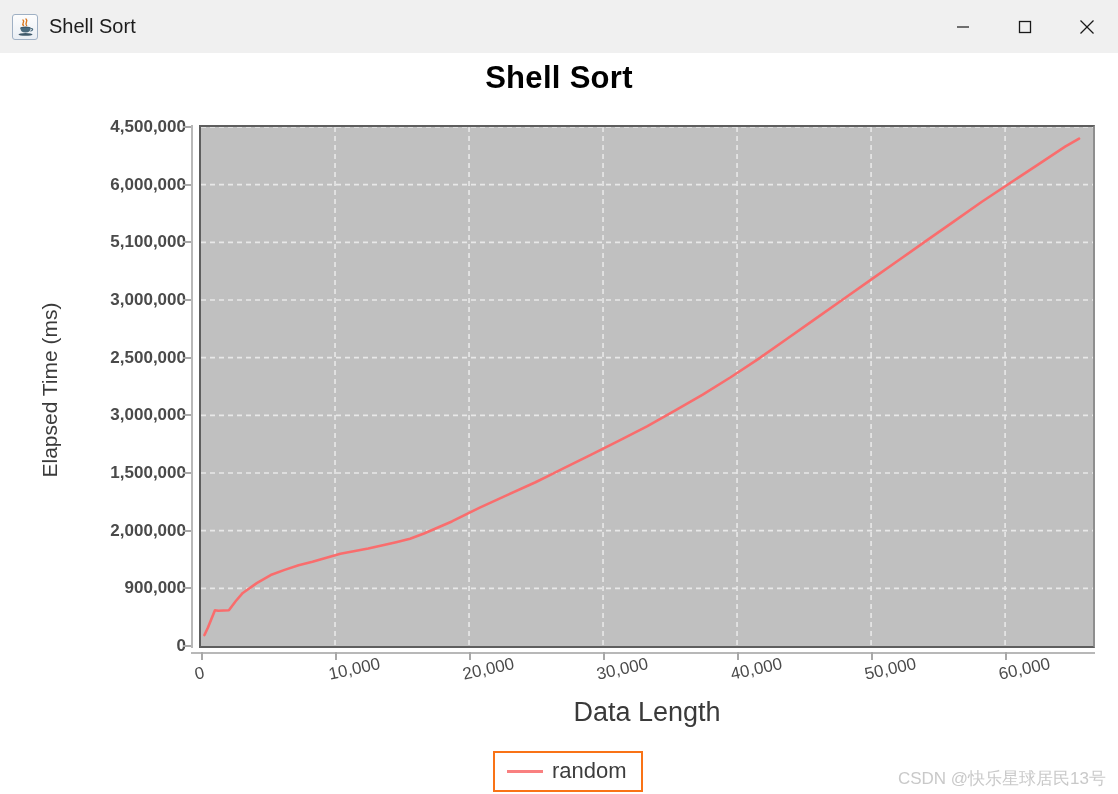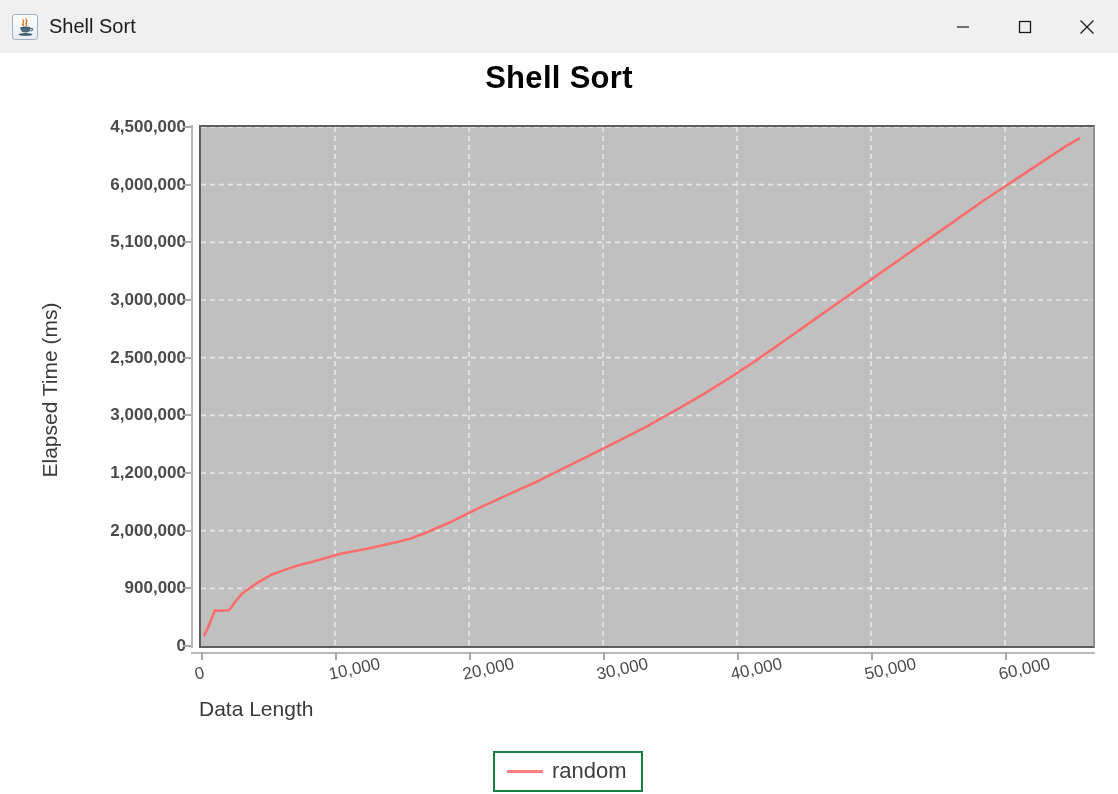--- a/index.html
+++ b/index.html
@@ -95,21 +95,22 @@
     transform: rotate(-90deg);
     transform-origin: 50% 50%;
     white-space: nowrap;
   }
   
   .xlabel {
     position: absolute;
     left: 199px;
     top: 644px;
     width: 896px;
-    font-size: 21px;
+    text-align: center;
+    font-size: 27px;
     color: #3a3a3a;
   }
 
   
   .plot {
     position: absolute;
     left: 199px;
     top: 72px;
     width: 896px;
     height: 523px;
@@ -181,21 +182,21 @@
     white-space: nowrap;
     transform: rotate(-12deg);
     transform-origin: 0% 0%;
   }
 
   
   .legend {
     position: absolute;
     left: 493px;
     top: 698px;
-    border: 2px solid #15803d;
+    border: 2px solid #f97316;
     background: #ffffff;
     padding: 5px 14px 6px 12px;
     display: flex;
     align-items: center;
     box-sizing: border-box;
   }
   .legend-line {
     width: 36px;
     height: 3px;
     background: #f98080;
@@ -266,21 +267,21 @@
   <div class="yaxis-line"></div>
   <div class="xaxis-line"></div>
 
   <div class="ytick-wrap" id="ytick-wrap">
       <div class="ytick-label" style="top: 593px;">0</div>
       <div class="ytick-mark" style="top: 593px;"></div>
       <div class="ytick-label" style="top: 535.333px;">900,000</div>
       <div class="ytick-mark" style="top: 535.333px;"></div>
       <div class="ytick-label" style="top: 477.667px;">2,000,000</div>
       <div class="ytick-mark" style="top: 477.667px;"></div>
-      <div class="ytick-label" style="top: 420px;">1,200,000</div>
+      <div class="ytick-label" style="top: 420px;">1,500,000</div>
       <div class="ytick-mark" style="top: 420px;"></div>
       <div class="ytick-label" style="top: 362.333px;">3,000,000</div>
       <div class="ytick-mark" style="top: 362.333px;"></div>
       <div class="ytick-label" style="top: 304.667px; text-align: center;">2,500,000</div>
       <div class="ytick-mark" style="top: 304.667px;"></div>
       <div class="ytick-label" style="top: 247px;">3,000,000</div>
       <div class="ytick-mark" style="top: 247px;"></div>
       <div class="ytick-label" style="top: 189.333px;">5,100,000</div>
       <div class="ytick-mark" style="top: 189.333px;"></div>
       <div class="ytick-label" style="top: 131.667px;">6,000,000</div>
@@ -324,13 +325,14 @@
         <line y1="0" y2="519" x1="804.0865384615385" x2="804.0865384615385" stroke="#e8e8e8" stroke-width="1.6" stroke-dasharray="5,4"></line>
         <polyline points="3.48,508.04 6.97,500.55 13.94,483.25 17.42,483.82 27.88,483.25 34.84,474.02 41.81,465.95 55.75,456.14 69.69,448.07 83.63,442.88 97.56,438.27 111.50,434.81 125.44,430.77 139.38,426.73 167.25,421.54 195.13,415.20 209.06,411.74 223.00,406.55 250.88,394.44 278.75,380.60 306.63,367.91 334.50,355.23 348.44,348.31 362.38,341.39 390.25,327.55 418.13,313.71 446.00,299.29 473.88,283.72 501.75,267.57 529.63,250.27 557.50,231.82 585.38,212.21 613.25,192.61 641.13,173.00 669.00,153.39 696.88,133.79 724.75,114.18 752.63,94.57 780.50,74.97 808.38,56.51 836.25,38.06 864.13,19.61 878.06,11.53" fill="none" stroke="#f96d6d" stroke-width="2.6" stroke-linejoin="round" stroke-linecap="round"></polyline>
       </svg>
   </div>
 
   <div class="legend">
     <span class="legend-line"></span>
     <span class="legend-text">random</span>
   </div>
 
+  <div class="watermark">CSDN @快乐星球居民13号</div>
 </div>
 
 </body></html>

